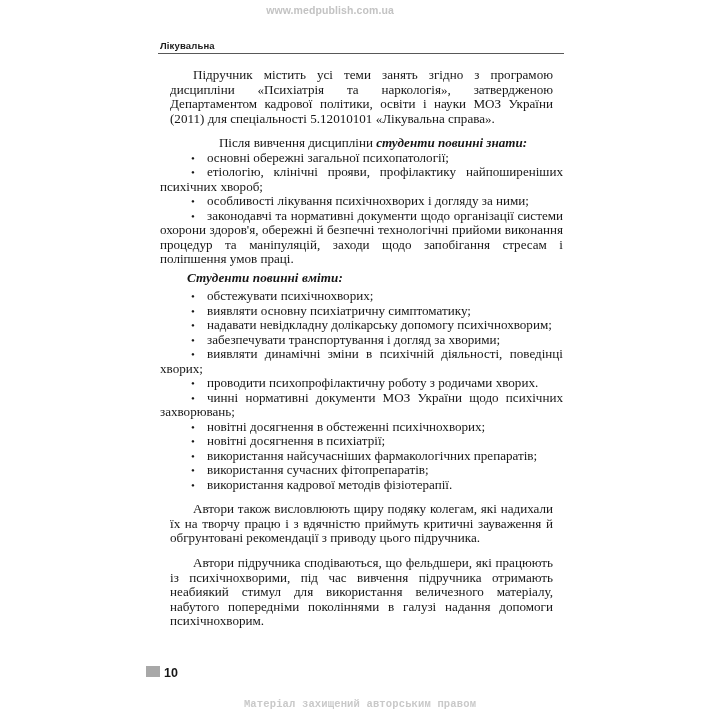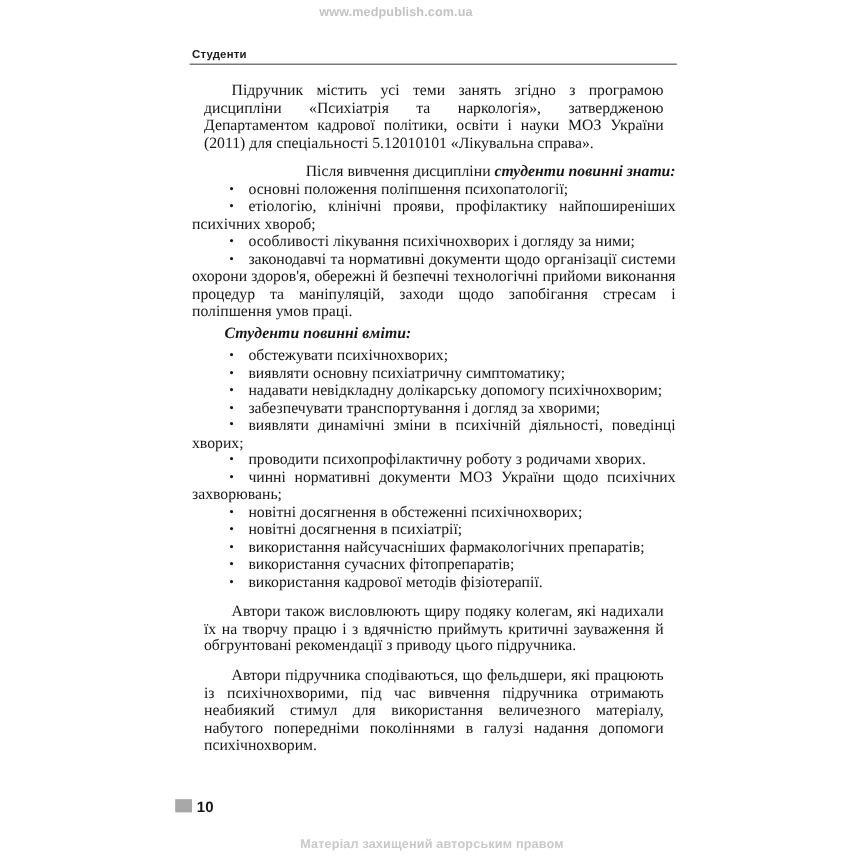--- a/index.html
+++ b/index.html
@@ -78,21 +78,21 @@
   .para {
     margin: 10px;
     text-indent: 23px;
     text-align: justify;
   }
 
   
   .lead {
     margin: 0;
     text-indent: 23px;
-    text-align: right;
+    text-align: center;
   }
   .lead .em {
     font-weight: bold;
     font-style: italic;
   }
 
   
   .subhead {
     margin: 4px;
     text-indent: 23px;
@@ -154,50 +154,50 @@
     font-weight: bold;
     color: #161616;
   }
 
   .copyright-bar {
     position: absolute;
     top: 698px;
     left: 0;
     width: 720px;
     text-align: center;
-    font-family: Liberation Sans, sans-serif;
+    font-family: Liberation Mono, monospace;
     font-size: 10.5px;
     font-weight: 600;
     color: #c9c9c9;
     letter-spacing: 0.15px;
     user-select: none;
   }
 </style>
 </head>
 <body>
 
 <div class="page">
 
   <div class="watermark-url">www.medpublish.com.ua</div>
 
   <div class="running-header">
-    <div class="running-header-title">Студенти</div>
+    <div class="running-header-title">Лікувальна</div>
     <div class="header-rule"></div>
   </div>
 
   <div class="content">
 
     <p class="para">Підручник містить усі теми занять згідно з програмою дисципліни «Психіатрія та наркологія», затвердженою Департаментом кадрової політики, освіти і науки МОЗ України (2011) для спеціальності 5.12010101 «Лікувальна справа».</p>
 
     <p class="lead"><span>Після вивчення дисципліни </span><span class="em">студенти повинні знати:</span></p>
 
     <ul class="bullets">
       <li class="one-line">
         <span class="dot">•</span>
-        <span class="btext">основні положення поліпшення психопатології;</span>
+        <span class="btext">основні обережні загальної психопатології;</span>
       </li>
       <li>
         <span class="dot">•</span>
         <span class="btext">етіологію, клінічні прояви, профілактику найпоширеніших психічних хвороб;</span>
       </li>
       <li class="one-line">
         <span class="dot">•</span>
         <span class="btext">особливості лікування психічнохворих і догляду за ними;</span>
       </li>
       <li>

